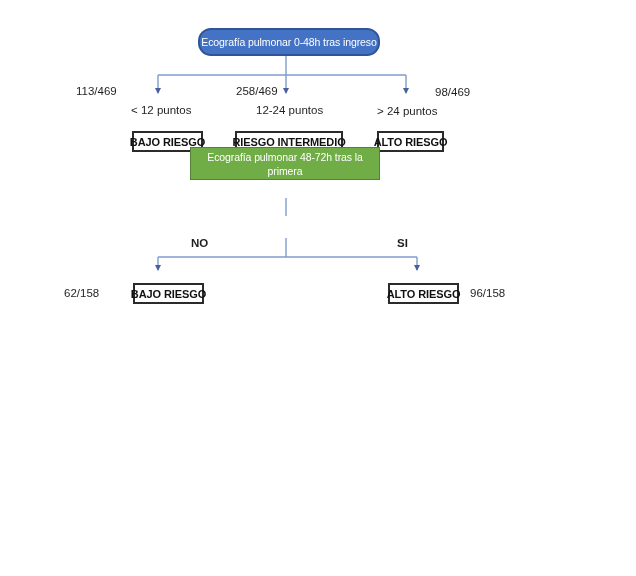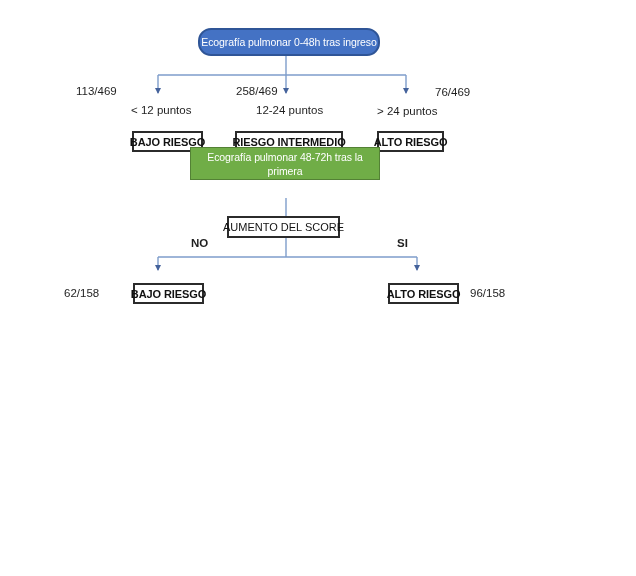--- a/index.html
+++ b/index.html
@@ -101,44 +101,41 @@
       <path d="M417 257 V270" marker-end="url(#arrow)"></path>
     </g>
   </svg>
 
   <div class="node node-filled node-blue abs" style="left:198px; top:28px; width:182px; height:28px;border-radius:13px;">
     <span>Ecografía pulmonar 0-48h tras ingreso</span>
   </div>
 
   <div class="lbl" style="left:76px;  top:85px;">113/469</div>
   <div class="lbl" style="left:236px; top:85px;">258/469</div>
-  <div class="lbl" style="left:435px; top:86px;">76/469</div>
+  <div class="lbl" style="left:435px; top:86px;">98/469</div>
 
   <div class="lbl" style="left:131px; top:104px;">&lt; 12 puntos</div>
   <div class="lbl" style="left:256px; top:104px;">12-24 puntos</div>
   <div class="lbl" style="left:377px; top:105px;">&gt; 24 puntos</div>
 
   <div class="node node-outline abs" style="left:132px; top:131px; width:71px; height:21px;">
     <span>BAJO RIESGO</span>
   </div>
   <div class="node node-outline abs" style="left:235px; top:131px; width:108px; height:21px;">
     <span>RIESGO INTERMEDIO</span>
   </div>
   <div class="node node-outline abs" style="left:377px; top:131px; width:67px; height:21px;">
     <span>ALTO RIESGO</span>
   </div>
 
   <div class="node node-filled node-green abs" style="left:190px; top:147px; width:190px; height:33px;">
     <span>Ecografía pulmonar 48-72h tras la</span>
     <span>primera</span>
   </div>
 
-  <div class="node node-outline-regular abs" style="left:227px; top:216px; width:113px; height:22px;">
-    <span>AUMENTO DEL SCORE</span>
-  </div>
 
   <div class="lbl lbl-branch" style="left:167px; top:237px;margin-left:24px;">NO</div>
   <div class="lbl lbl-branch" style="left:397px; top:237px;">SI</div>
 
   <div class="lbl" style="left:64px; top:287px;">62/158</div>
   <div class="lbl" style="left:470px; top:287px;">96/158</div>
 
   <div class="node node-outline abs" style="left:133px; top:283px; width:71px; height:21px;">
     <span>BAJO RIESGO</span>
   </div>

